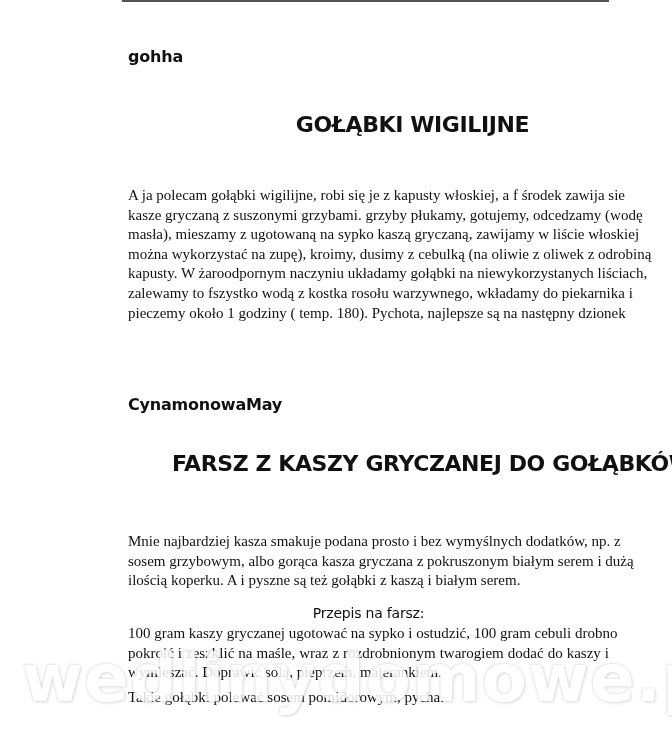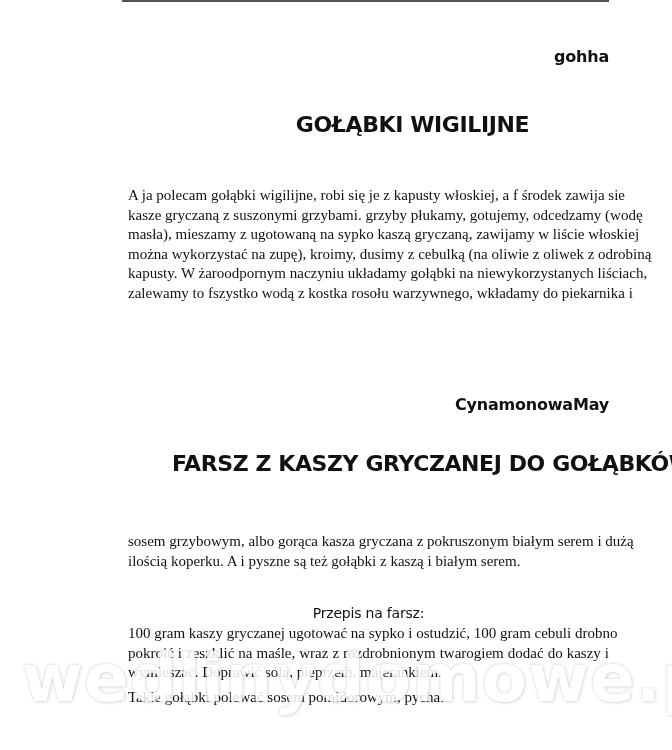--- a/index.html
+++ b/index.html
@@ -25,21 +25,21 @@
     .page {
       position: absolute;
       left: 128px;
       top: 0;
       width: 481px;
     }
     .author {
       position: absolute;
       left: 0;
       width: 481px;
-      text-align: right;
+      text-align: left;
       font-family: "DejaVu Sans", sans-serif;
       font-weight: bold;
       font-size: 16px;
       letter-spacing: -0.2px;
     }
     .title {
       position: absolute;
       left: 0;
       width: 481px;
       text-align: center;
@@ -106,26 +106,28 @@
   <div class="author" style="top:47px;">gohha</div>
   <div class="title" style="top:112px;">GOŁĄBKI WIGILIJNE</div>
 
   <div class="para" style="top:186px;">
     <span class="line">A ja polecam gołąbki wigilijne, robi się je z kapusty włoskiej, a f środek zawija sie</span>
     <span class="line">kasze gryczaną z suszonymi grzybami. grzyby płukamy, gotujemy, odcedzamy (wodę</span>
     <span class="line">masła), mieszamy z ugotowaną na sypko kaszą gryczaną, zawijamy w liście włoskiej</span>
     <span class="line">można wykorzystać na zupę), kroimy, dusimy z cebulką (na oliwie z oliwek z odrobiną</span>
     <span class="line">kapusty. W żaroodpornym naczyniu układamy gołąbki na niewykorzystanych liściach,</span>
     <span class="line">zalewamy to fszystko wodą z kostka rosołu warzywnego, wkładamy do piekarnika i</span>
+    <span class="line last">pieczemy około 1 godziny ( temp. 180). Pychota, najlepsze są na następny dzionek</span>
   </div>
 
   <div class="author" style="top:395px;">CynamonowaMay</div>
   <div class="title" style="top:451px;">FARSZ Z KASZY GRYCZANEJ DO GOŁĄBKÓW</div>
 
   <div class="para" style="top:532px;">
+    <span class="line">Mnie najbardziej kasza smakuje podana prosto i bez wymyślnych dodatków, np. z</span>
     <span class="line">sosem grzybowym, albo gorąca kasza gryczana z pokruszonym białym serem i dużą</span>
     <span class="line last">ilością koperku. A i pyszne są też gołąbki z kaszą i białym serem.</span>
   </div>
 
   <div class="subheading" style="top:605px;">Przepis na farsz:</div>
 
   <div class="para" style="top:624px;">
     <span class="line">100 gram kaszy gryczanej ugotować na sypko i ostudzić, 100 gram cebuli drobno</span>
     <span class="line">pokroić i zeszklić na maśle, wraz z rozdrobnionym twarogiem dodać do kaszy i</span>
     <span class="line last">wymieszać. Doprawić solą, pieprzem, majerankiem.</span>

